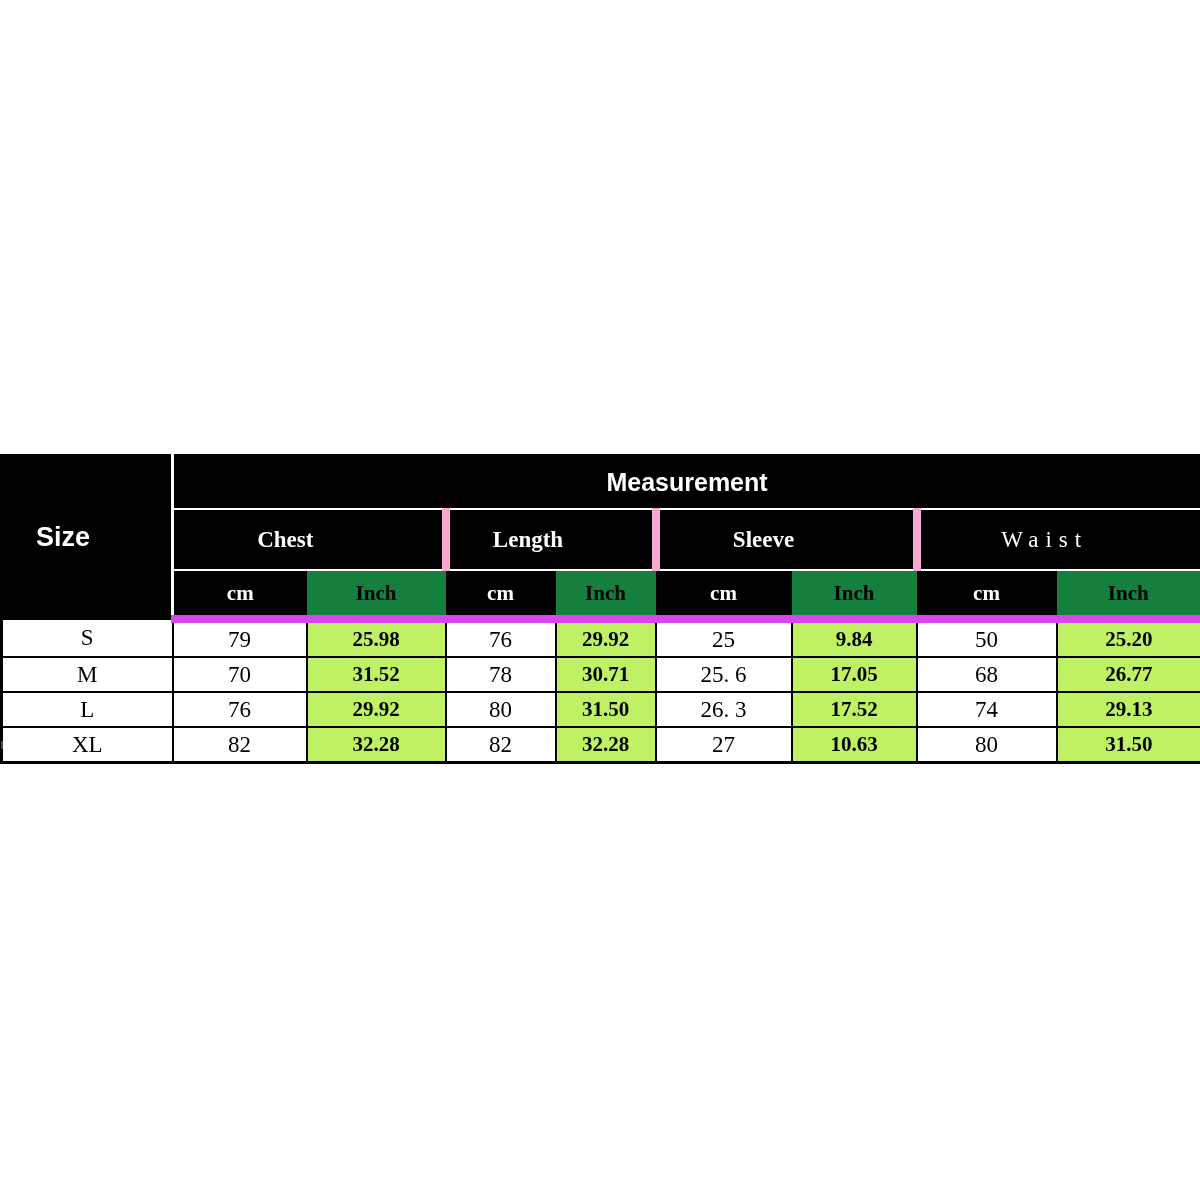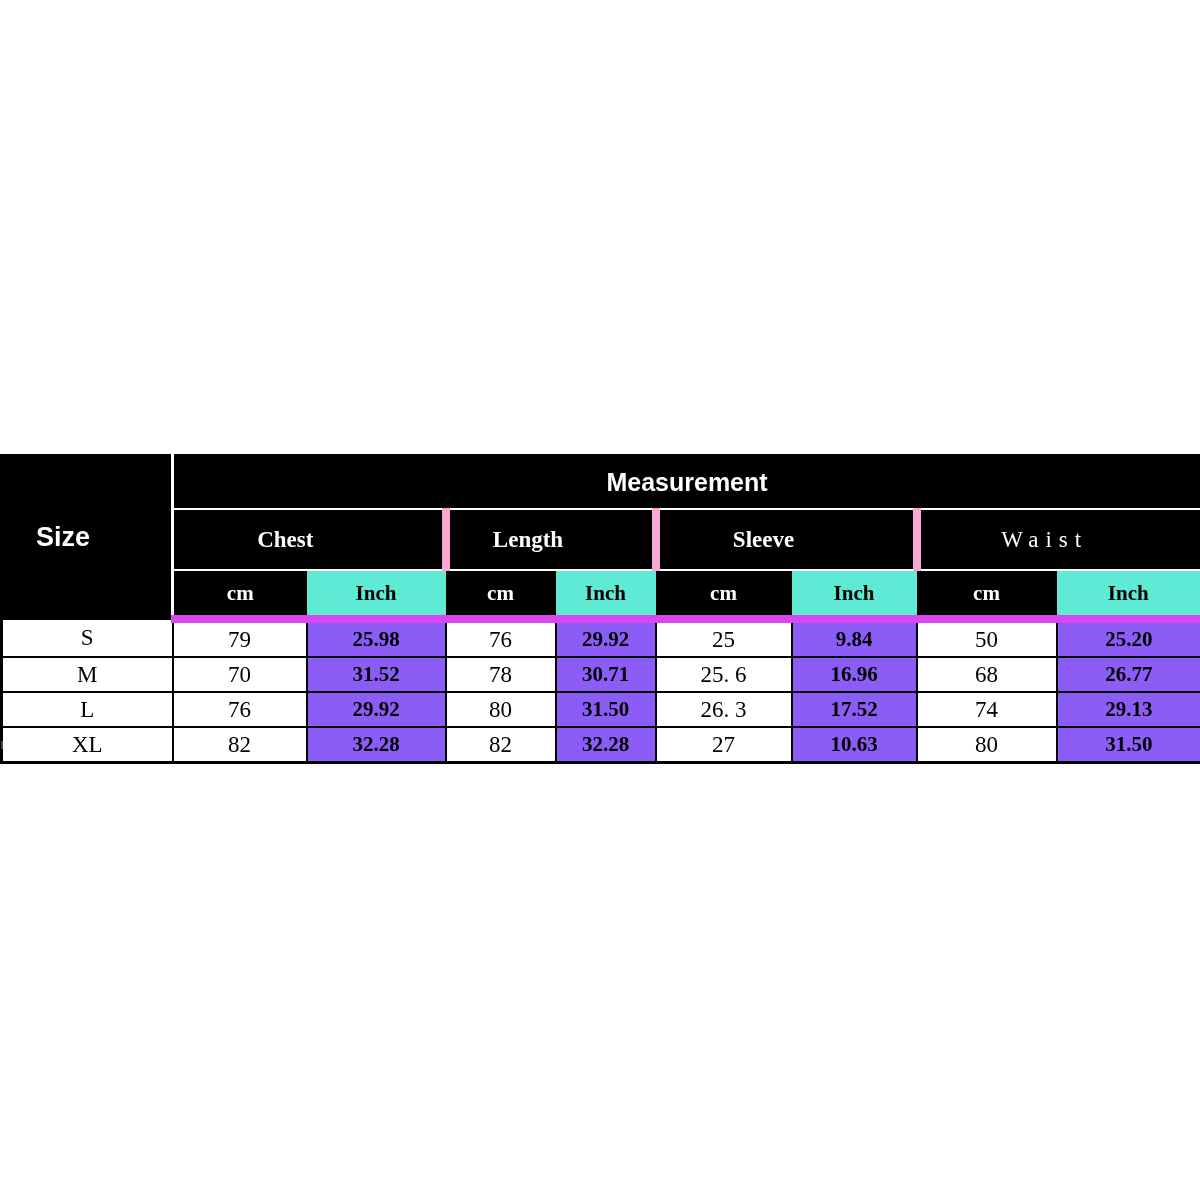--- a/index.html
+++ b/index.html
@@ -68,32 +68,32 @@
   }
   tr.r-unit th {
     height: 44px;
     font-family: "Liberation Serif", serif;
     font-weight: bold;
     font-size: 21px;
     border: none;
     border-bottom: 8px solid #d946ef;
   }
   tr.r-unit th.u-cm  { background: #000000; color: #ffffff; }
-  tr.r-unit th.u-inch { background: #5eead4; color: #000000; }
+  tr.r-unit th.u-inch { background: #15803d; color: #000000; }
   
   tr.r-body td {
     height: 33px;
     background: #ffffff;
     color: #000000;
     font-family: "Liberation Serif", serif;
     font-size: 23px;
     border: 2px solid #000000;
   }
   tr.r-body td.hl {
-    background: #8b5cf6;
+    background: #bef264;
     font-weight: bold;
     font-size: 21px;
   }
   .stub {
     position: absolute;
     left: 1px;
     top: 741px;
     width: 2px;
     height: 8px;
     background: #4a4a4a;
@@ -153,21 +153,21 @@
       <td class="hl">25.20</td>
     </tr>
 
     <tr class="r-body">
       <td>M</td>
       <td>70</td>
       <td class="hl">31.52</td>
       <td>78</td>
       <td class="hl">30.71</td>
       <td>25. 6</td>
-      <td class="hl">16.96</td>
+      <td class="hl">17.05</td>
       <td>68</td>
       <td class="hl">26.77</td>
     </tr>
 
     <tr class="r-body">
       <td>L</td>
       <td>76</td>
       <td class="hl">29.92</td>
       <td>80</td>
       <td class="hl">31.50</td>

